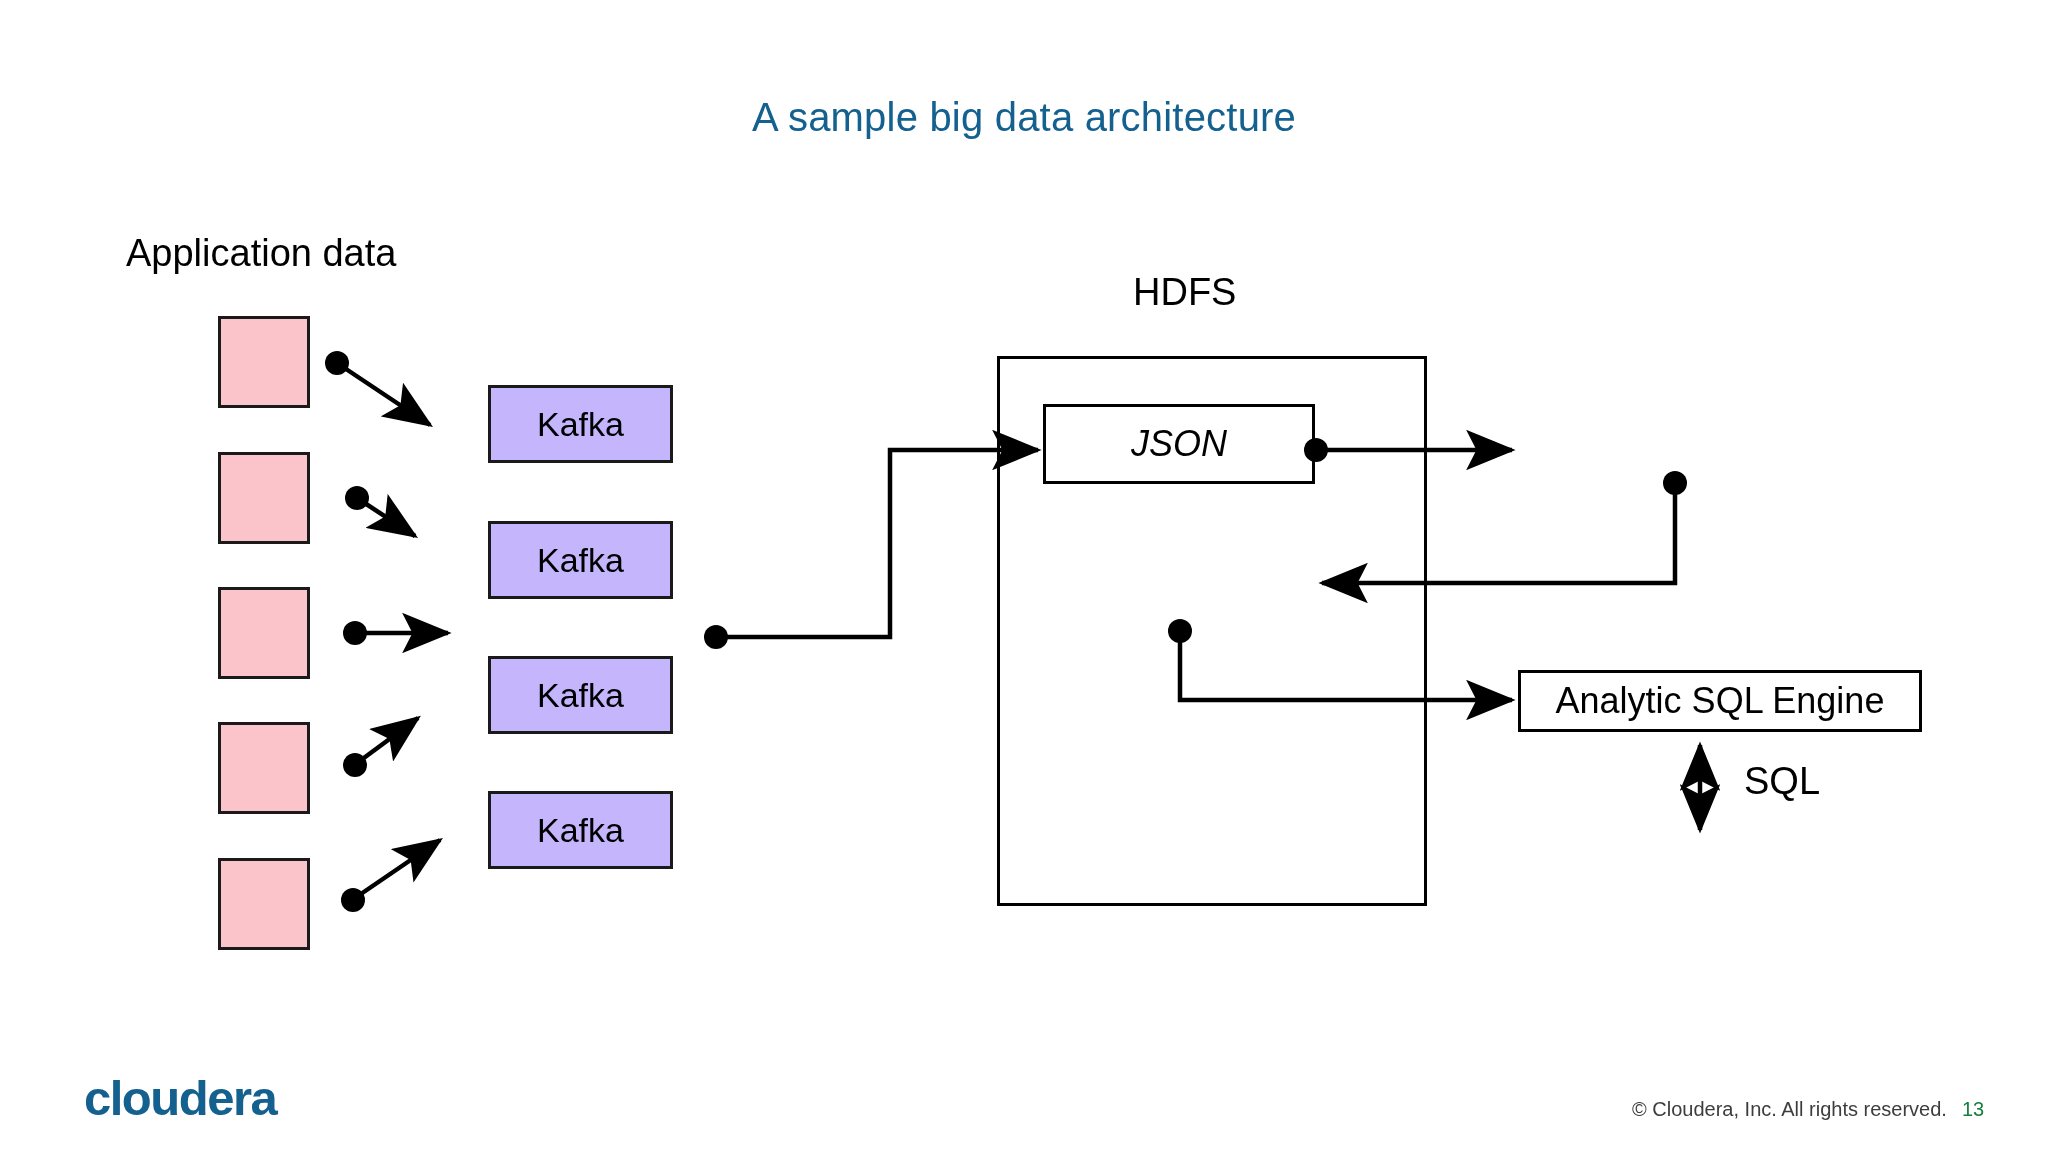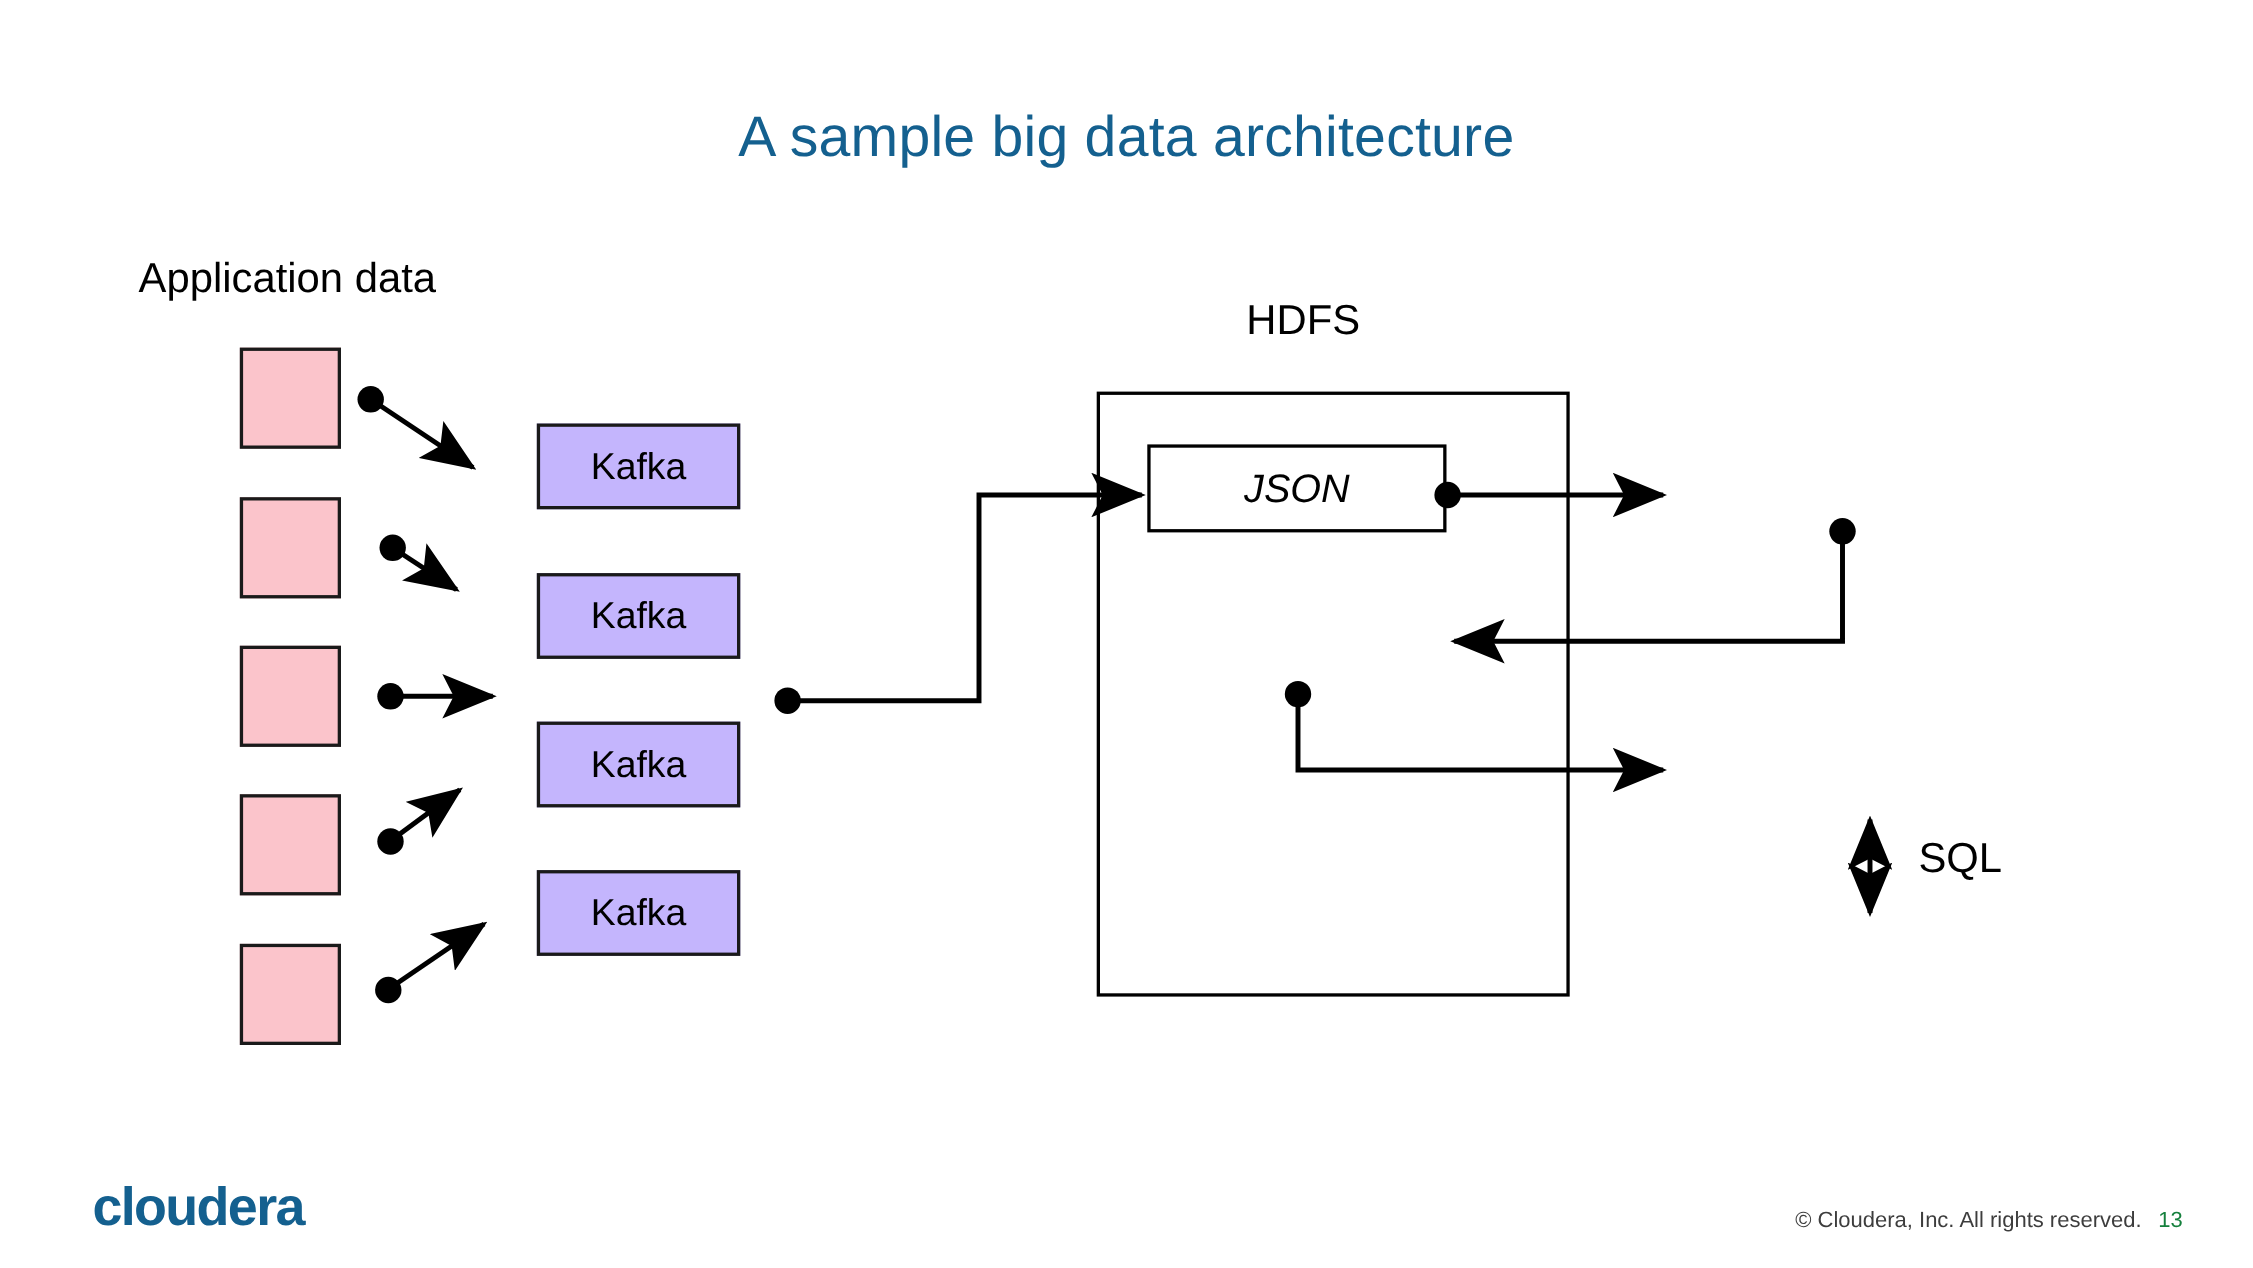--- a/index.html
+++ b/index.html
@@ -25,21 +25,21 @@
     height: 1153px;
     pointer-events: none;
   }
 
   .title {
     position: absolute;
     left: 0;
     top: 95px;
     width: 2048px;
     text-align: center;
-    font-size: 52px;
+    font-size: 40px;
     color: #14608f;
     font-family: "Liberation Sans", sans-serif;
     letter-spacing: 0.2px;
     white-space: nowrap;
   }
 
   .plainlabel {
     position: absolute;
     font-size: 38px;
     color: #000000;
@@ -156,20 +156,21 @@
   <div class="kafkabox" style="left:488px; top:385px;">Kafka</div>
   <div class="kafkabox" style="left:488px; top:521px;">Kafka</div>
   <div class="kafkabox" style="left:488px; top:656px;">Kafka</div>
   <div class="kafkabox" style="left:488px; top:791px;">Kafka</div>
 
   <div class="hdfs-container"></div>
 
   <div class="wbox json-box">JSON</div>
 
 
+  <div class="wbox analytic-box">Analytic SQL Engine</div>
 
   <svg class="wires" viewBox="0 0 2048 1153">
     <defs>
       <marker id="arrowSolid" markerWidth="11" markerHeight="9" refX="10.2" refY="4.5" orient="auto" markerUnits="strokeWidth">
         <path d="M0,0 L11,4.5 L0,9 L2.3,4.5 z" fill="#000000"></path>
       </marker>
       <marker id="arrowSolidStart" markerWidth="11" markerHeight="9" refX="10.2" refY="4.5" orient="auto-start-reverse" markerUnits="strokeWidth">
         <path d="M0,0 L11,4.5 L0,9 L2.3,4.5 z" fill="#000000"></path>
       </marker>
     </defs>

